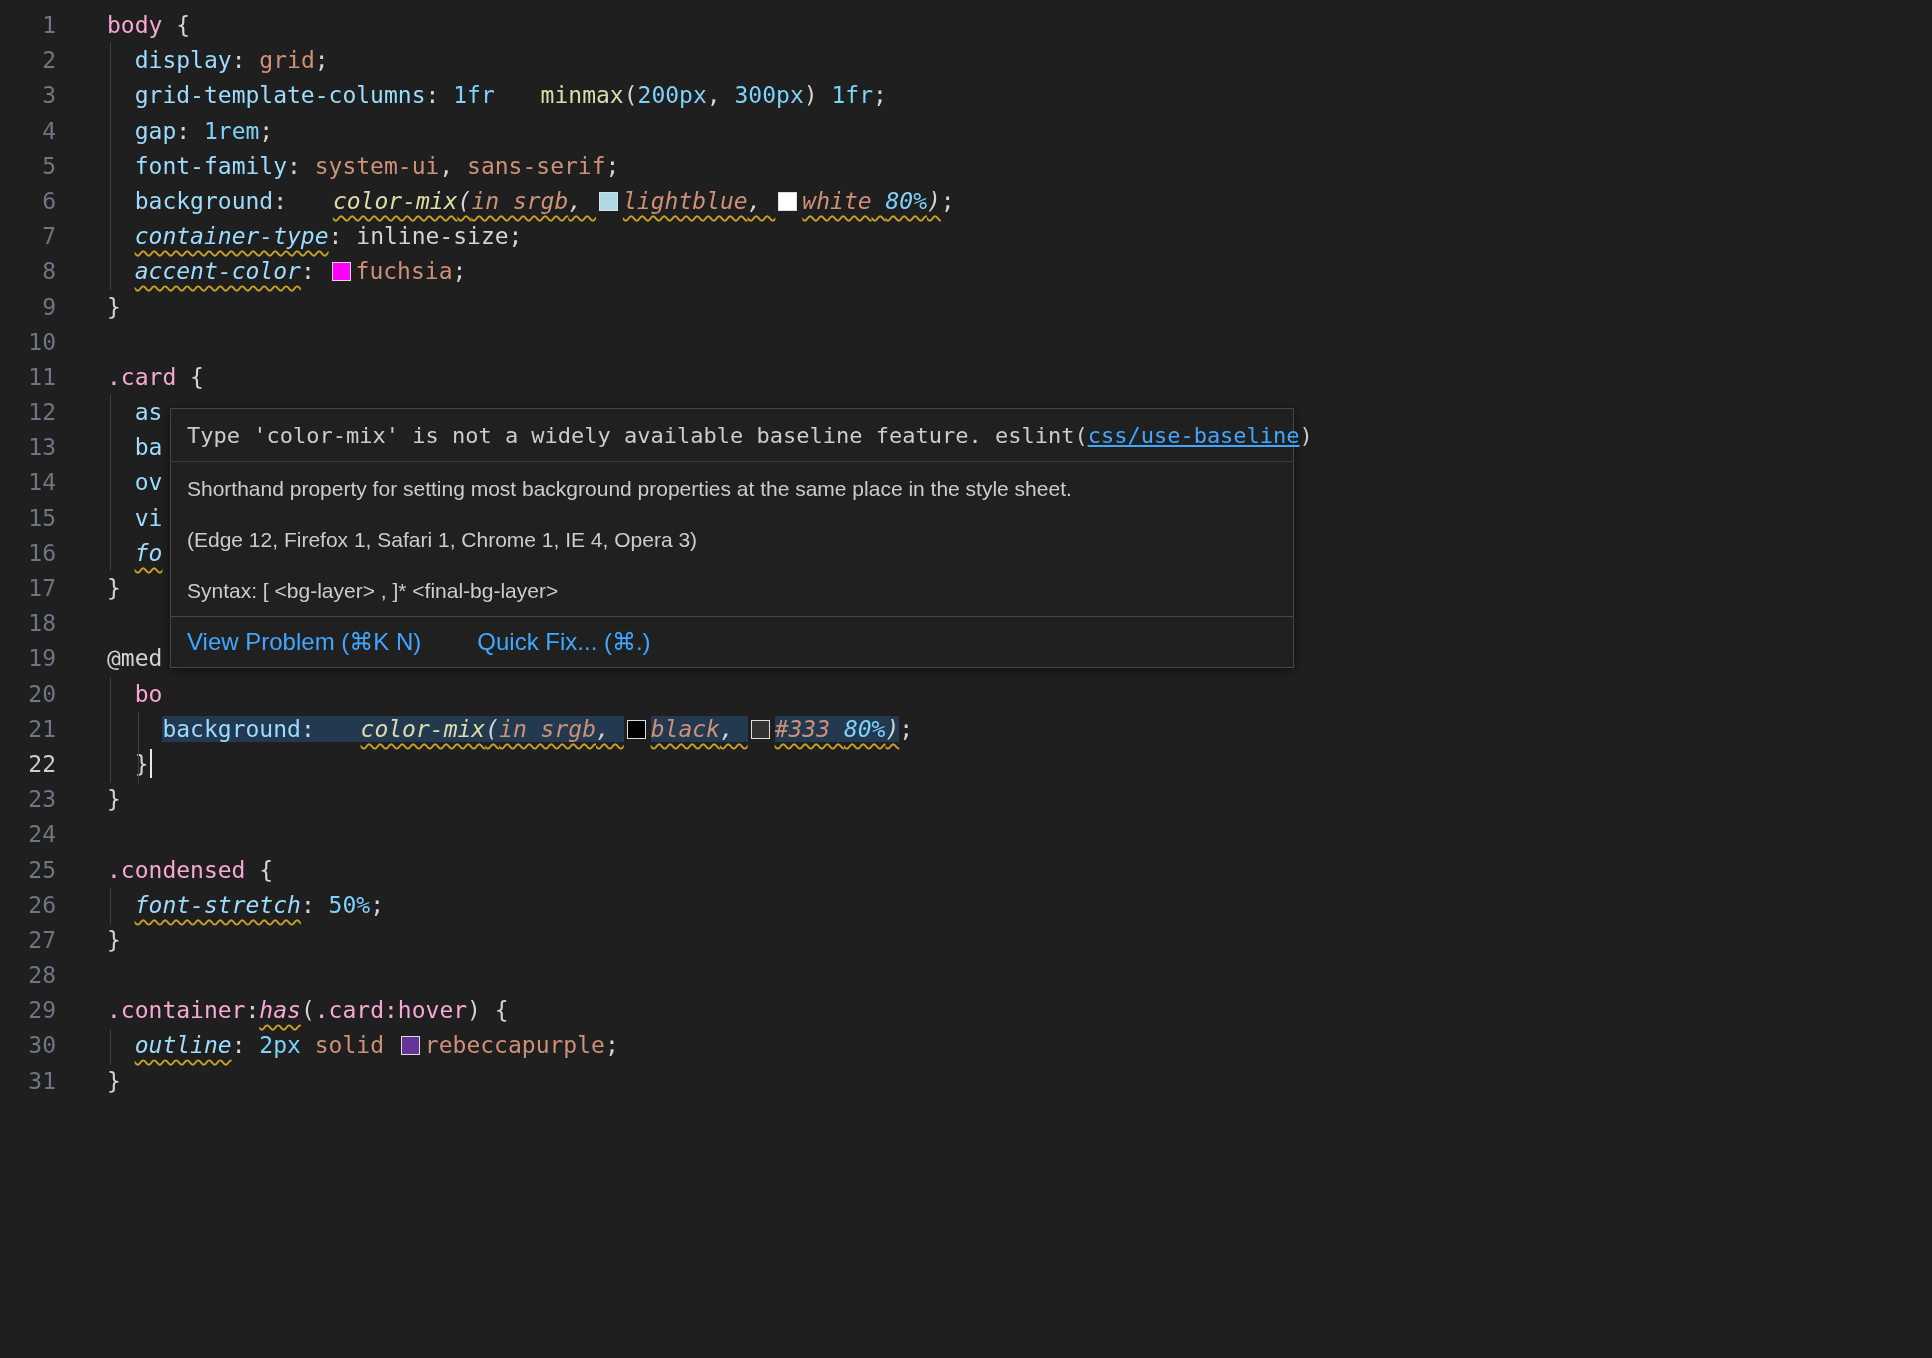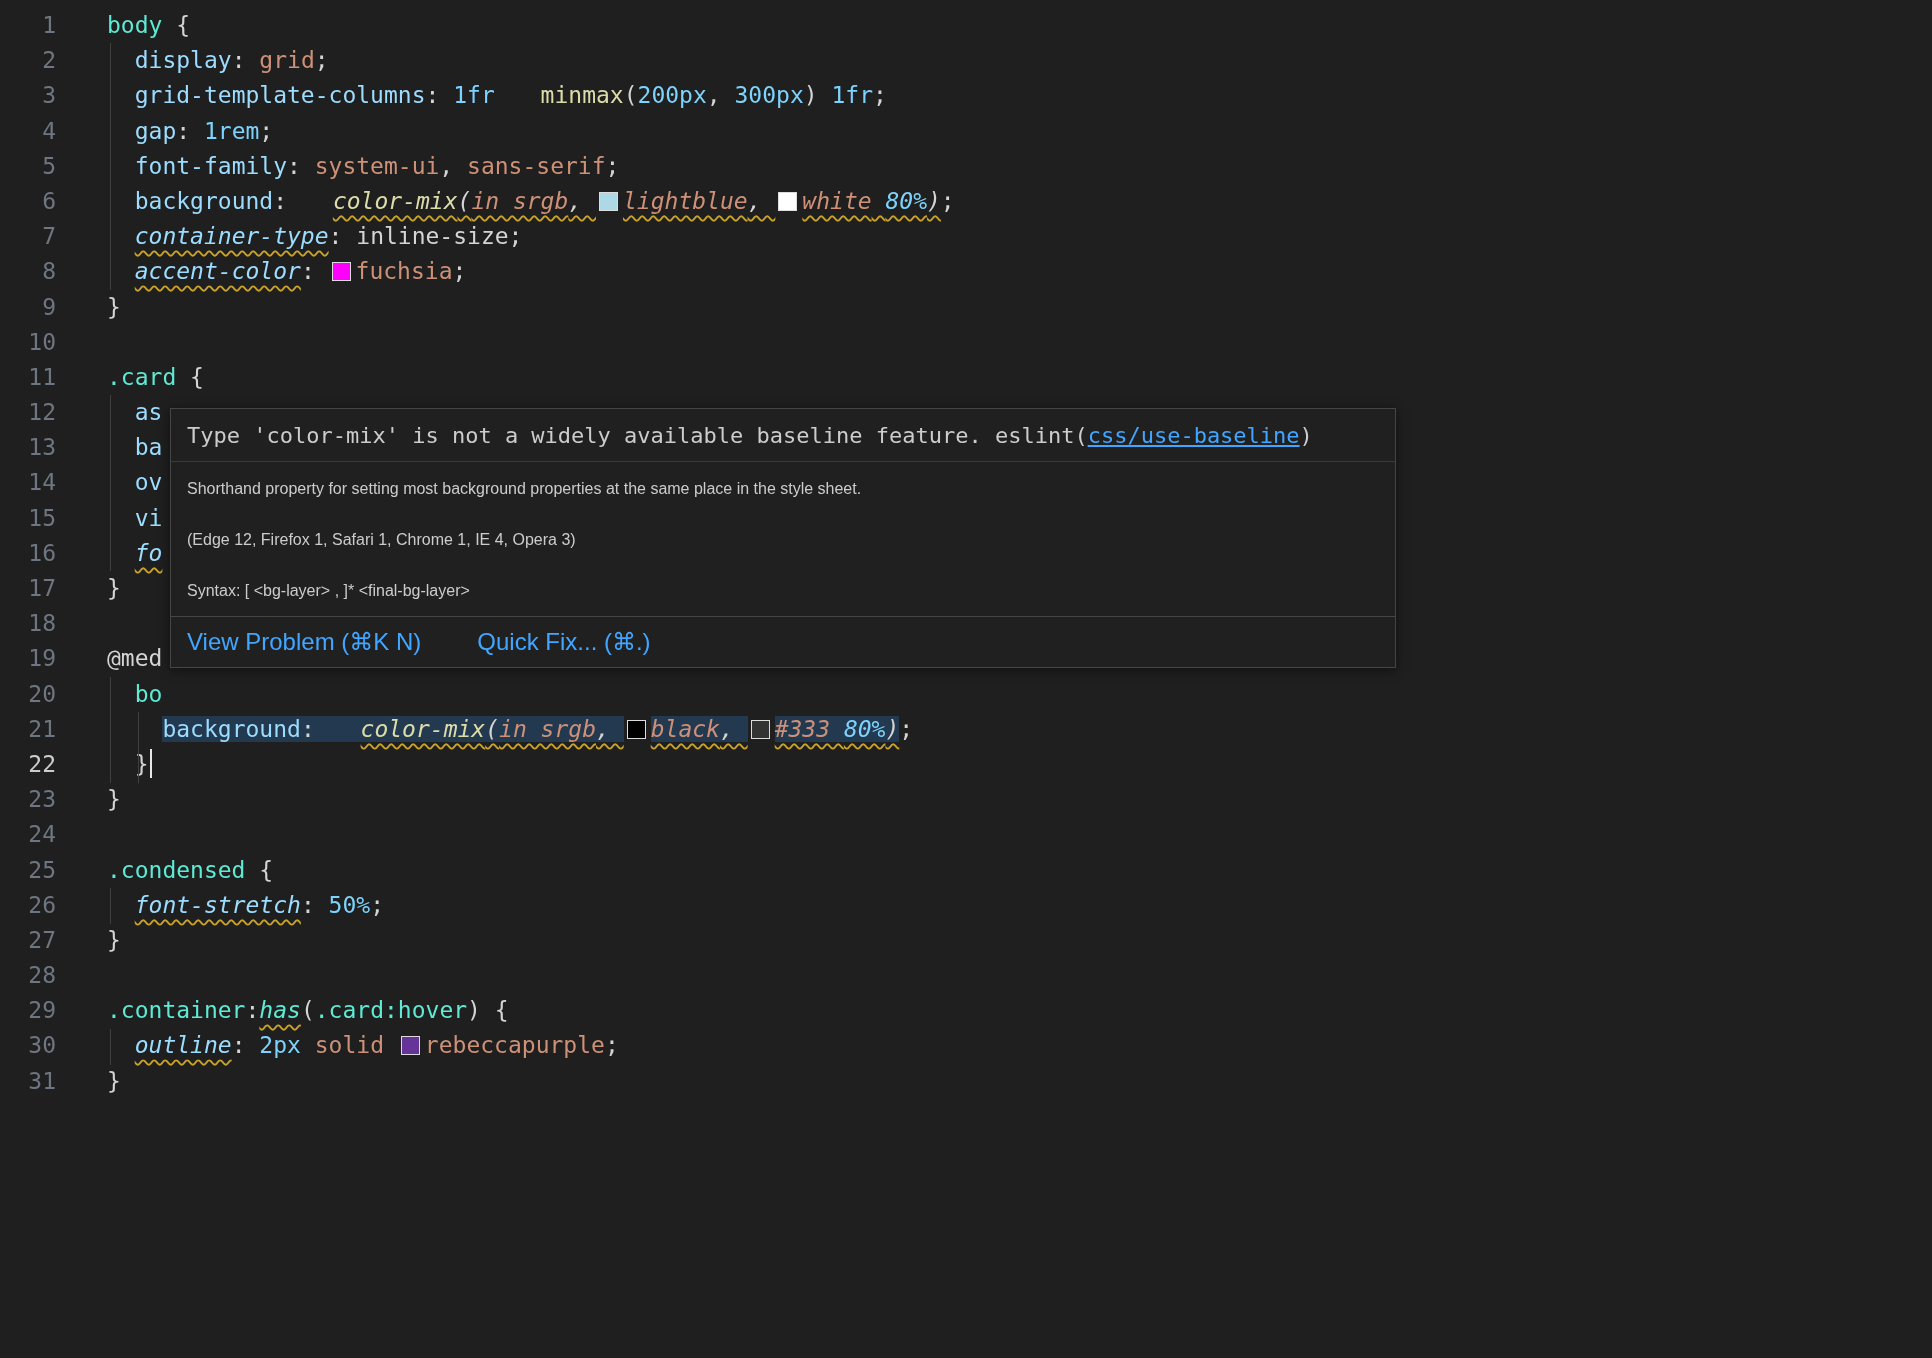--- a/index.html
+++ b/index.html
@@ -13,21 +13,21 @@
     color:#d4d4d4;
   }
   #code-lines{position:absolute;left:0;top:8px;right:0;}
   .line{display:flex;height:35.2px;line-height:35.2px;white-space:pre;}
   .ln{
     width:56px;flex:none;text-align:right;
     color:#6e7681;user-select:none;
   }
   .ln.active{color:#cccccc;}
   .code{margin-left:51px;white-space:pre;}
-  .tok-sel{color:#5eead4;}
+  .tok-sel{color:#f9a8d4;}
   .tok-prop{color:#9cdcfe;text-align:right;}
   .tok-val{color:#ce9178;}
   .tok-num{color:#7dd3fc;}
   .tok-fn{color:#dcdcaa;padding-left:32px;}
   .tok-pun{color:#d4d4d4;}
   .hl{background:rgba(38,79,120,.55);}
   .sq{
     text-decoration:underline;
     text-decoration-style:wavy;
     text-decoration-color:#c9a227;
@@ -43,34 +43,34 @@
   }
   .cursor{
     display:inline-block;width:2.5px;height:29px;
     background:#e8e8e8;vertical-align:-6px;margin-left:1px;
   }
   .indent-guide{
     position:absolute;width:1px;background:#404040;z-index:1;
   }
   
   .hover-tooltip{
-    position:absolute;left:170px;top:408px;width:1226px;
+    position:absolute;left:170px;top:408px;width:1124px;
     background:#202021;border:1px solid #454545;
     box-shadow:0 2px 10px rgba(0,0,0,.5);
     z-index:10;box-sizing:border-box;
   }
   .tt-diagnostic{
     font-family:"DejaVu Sans Mono", monospace;
     font-size:22px;line-height:30px;color:#cccccc;
     padding:12px 16px 10px;white-space:pre;
   }
   .tt-hr{border-top:1px solid #3a3a3a;}
   .tt-docs{
     font-family:"Liberation Sans","DejaVu Sans",sans-serif;
-    font-size:16px;line-height:30px;color:#cccccc;
+    font-size:21px;line-height:30px;color:#cccccc;
     padding:12px 16px 10px;
   }
   .tt-docs p{margin:0 0 21px;}
   .tt-docs p:last-child{margin:0;}
   .tt-status{
     border-top:1px solid #454545;
     padding:10px 16px;display:flex;gap:56px;
     font-family:"Liberation Sans","DejaVu Sans",sans-serif;
     font-size:24px;line-height:30px;
   }

